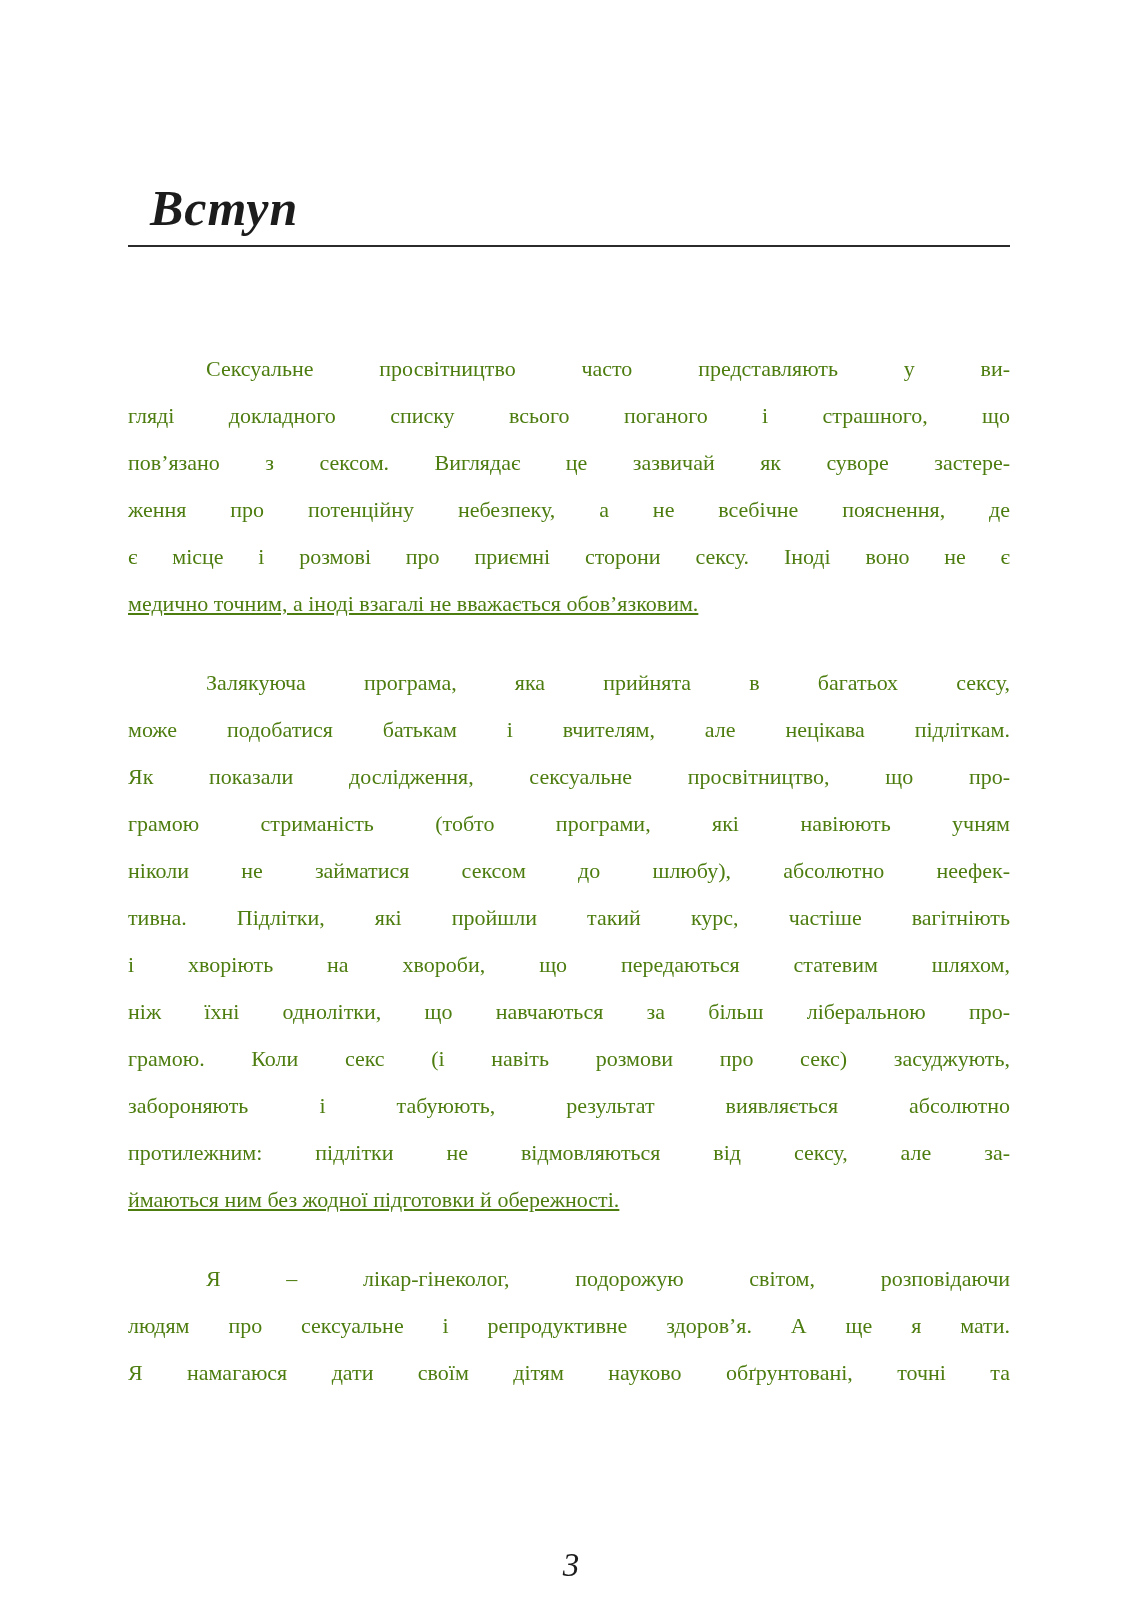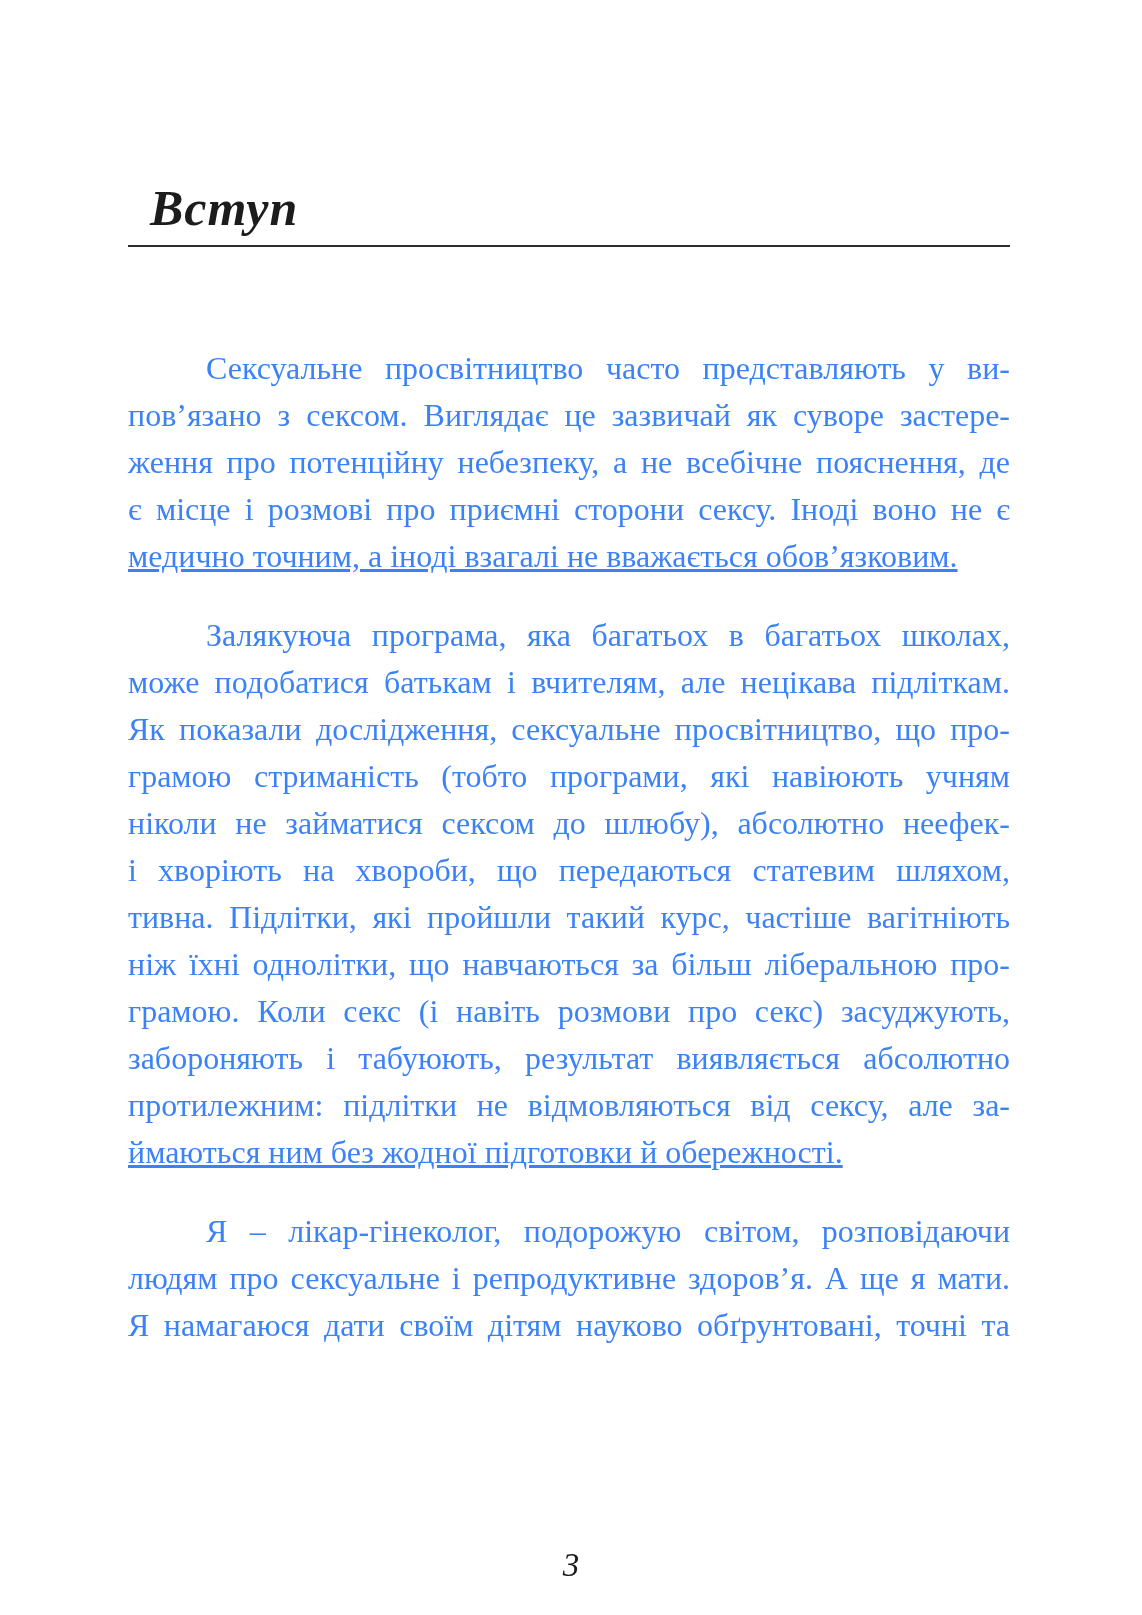--- a/index.html
+++ b/index.html
@@ -42,26 +42,26 @@
   }
   .body-text {
     position: absolute;
     left: 128px;
     top: 300px;
     width: 882px;
   }
   .paragraph { margin: 0; }
   .paragraph + .paragraph { margin-top: 32px; }
   .line {
-    font-size: 32px;
+    font-size: 22px;
     line-height: 47px;
     white-space: normal;
     text-align: justify;
     text-align-last: justify;
-    color: #3b82f6;
+    color: #4d7c0f;
   }
   .line.para-first { text-indent: 78px; }
   .line.para-last  { text-align-last: left; text-decoration: underline; }
   .page-number {
     position: absolute;
     left: 0;
     top: 1502px;
     width: 1142px;
     text-align: center;
     font-size: 33px;
@@ -73,33 +73,34 @@
 <body>
 
 <div class="page">
   <h1 class="chapter-title">Вступ</h1>
 
   <div class="title-rule"></div>
 
   <div class="body-text">
       <div class="paragraph">
         <div class="line para-first">Сексуальне просвітництво часто представляють у ви-</div>
+        <div class="line">гляді докладного списку всього поганого і страшного, що</div>
         <div class="line">пов’язано з сексом. Виглядає це зазвичай як суворе застере-</div>
         <div class="line">ження про потенційну небезпеку, а не всебічне пояснення, де</div>
         <div class="line">є місце і розмові про приємні сторони сексу. Іноді воно не є</div>
         <div class="line para-last">медично точним, а іноді взагалі не вважається обов’язковим.</div>
       </div>
       <div class="paragraph">
-        <div class="line para-first">Залякуюча програма, яка багатьох в багатьох школах,</div>
+        <div class="line para-first">Залякуюча програма, яка прийнята в багатьох сексу,</div>
         <div class="line">може подобатися батькам і вчителям, але нецікава підліткам.</div>
         <div class="line">Як показали дослідження, сексуальне просвітництво, що про-</div>
         <div class="line">грамою стриманість (тобто програми, які навіюють учням</div>
         <div class="line">ніколи не займатися сексом до шлюбу), абсолютно неефек-</div>
+        <div class="line">тивна. Підлітки, які пройшли такий курс, частіше вагітніють</div>
         <div class="line">і хворіють на хвороби, що передаються статевим шляхом,</div>
-        <div class="line">тивна. Підлітки, які пройшли такий курс, частіше вагітніють</div>
         <div class="line">ніж їхні однолітки, що навчаються за більш ліберальною про-</div>
         <div class="line">грамою. Коли секс (і навіть розмови про секс) засуджують,</div>
         <div class="line">забороняють і табуюють, результат виявляється абсолютно</div>
         <div class="line">протилежним: підлітки не відмовляються від сексу, але за-</div>
         <div class="line para-last">ймаються ним без жодної підготовки й обережності.</div>
       </div>
       <div class="paragraph">
         <div class="line para-first">Я – лікар-гінеколог, подорожую світом, розповідаючи</div>
         <div class="line">людям про сексуальне і репродуктивне здоров’я. А ще я мати.</div>
         <div class="line">Я намагаюся дати своїм дітям науково обґрунтовані, точні та</div>

